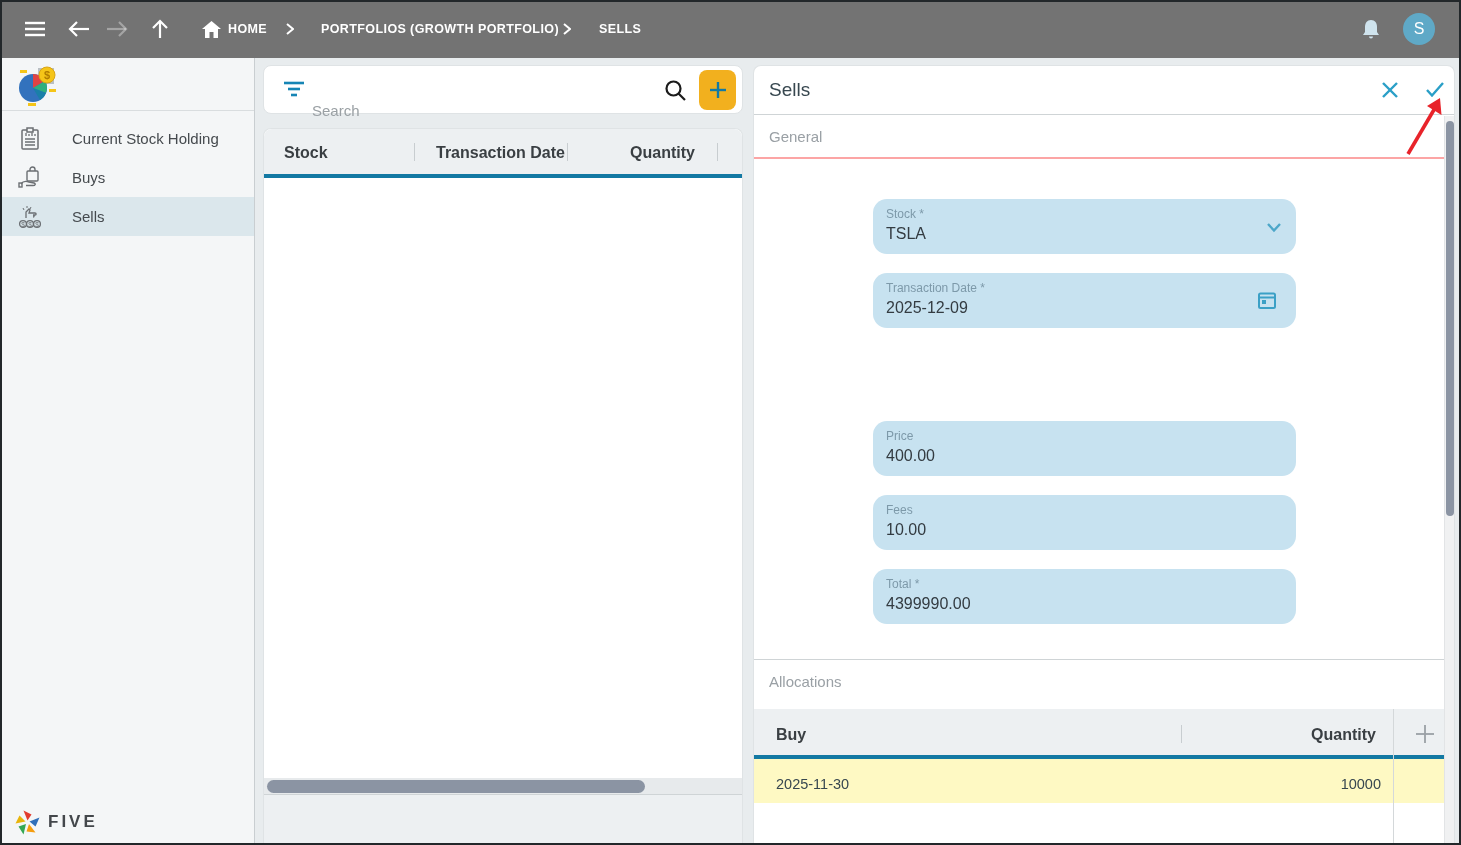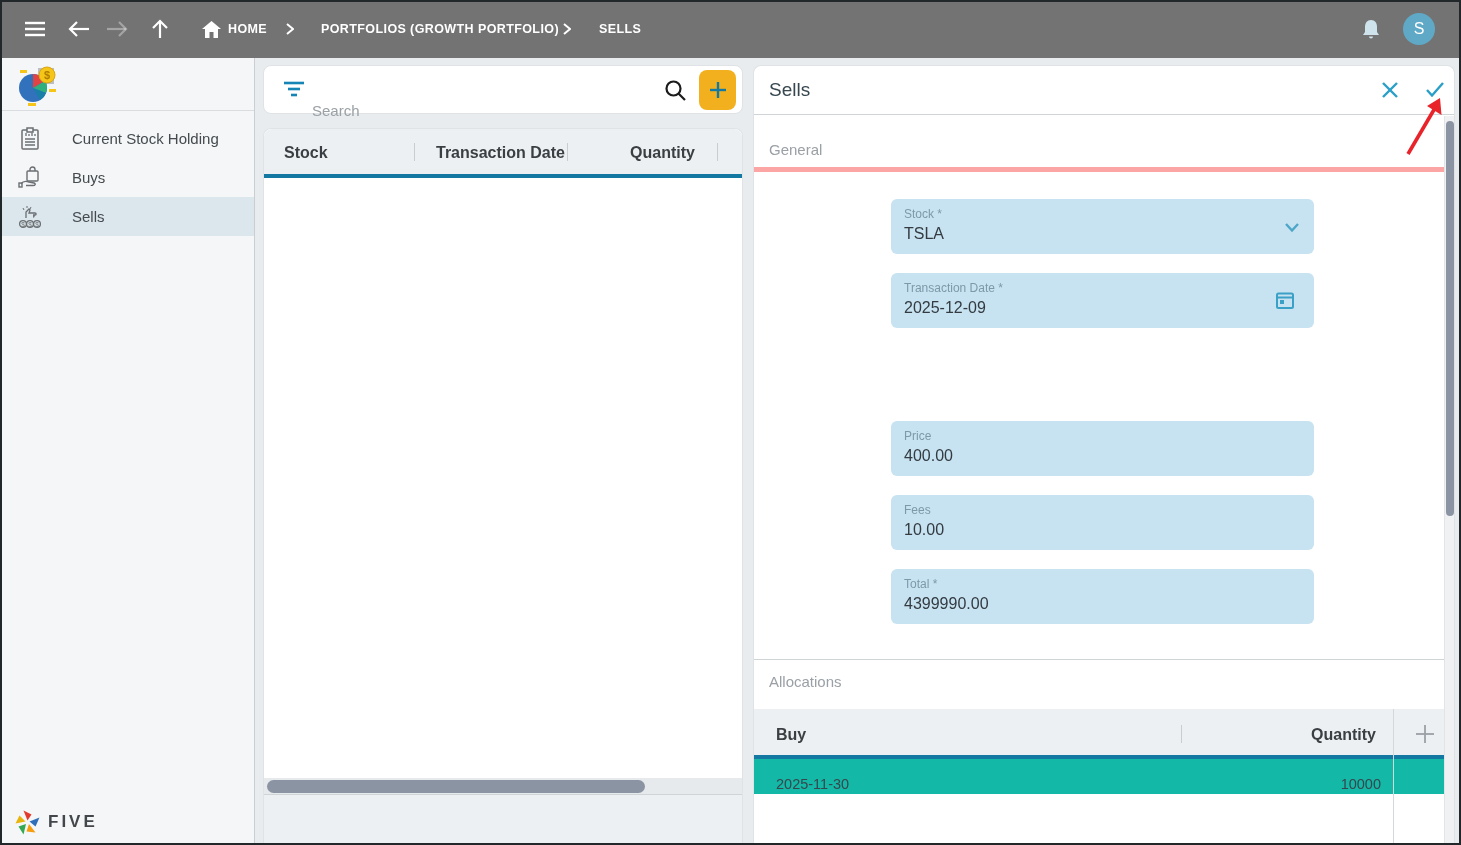--- a/index.html
+++ b/index.html
@@ -55,32 +55,32 @@
   .tfoot { position:absolute; left:0; right:0; bottom:0; height:50px; background:#edf0f2; }
 
   
   .detail-card { position:absolute; left:753px; top:65px; width:702px; height:780px; background:#fff;
                  border:1px solid #dfe3e5; border-bottom:none; border-radius:8px 8px 0 0; overflow:hidden; }
   .dheader { position:absolute; left:0; right:0; top:0; height:49px; border-bottom:1px solid #cfd4d6; }
   .dtitle { position:absolute; left:15px; top:13px; font-size:19px; font-weight:500; color:#37474f; }
   .dh-ic { position:absolute; top:15px; cursor:pointer; }
   .section-bar { position:absolute; left:0; right:0; height:44px; }
   .section-label { position:absolute; left:15px; top:13px; font-size:15px; color:#9aa0a5; }
-  .sb-general { top:62px; border-bottom:5px solid #fca5a5; }
+  .sb-general { top:49px; border-bottom:2px solid #fca5a5; }
   .sb-alloc { top:593px; border-top:1px solid #cfd4d6; }
 
-  .field { position:absolute; left:137px; width:423px; height:55px; background:#c7e2f0; border-radius:6px; cursor:text; }
+  .field { position:absolute; left:119px; width:423px; height:55px; background:#c7e2f0; border-radius:14px; cursor:text; }
   .field .flabel { position:absolute; left:13px; top:8px; font-size:12px; color:#7d99a9; }
   .field .fvalue { position:absolute; left:13px; top:26px; font-size:16px; color:#333b41; }
   .field .f-ic { position:absolute; cursor:pointer; }
 
   .alloc-table { position:absolute; left:0; top:643px; width:691px; }
   .alloc-head { position:relative; height:50px; background:#edf0f2; border-bottom:4px solid #1379a3; }
   .alloc-head .th { height:50px;text-align:right; }
-  .alloc-row { position:relative; height:35px; background:#14b8a6; font-size:14.5px; color:#37474f; cursor:pointer; }
+  .alloc-row { position:relative; height:44px; background:#fef9c3; font-size:14.5px; color:#37474f; cursor:pointer; }
   .alloc-row .cell-buy { position:absolute; left:22px; top:17px; }
   .alloc-row .cell-qty { position:absolute; right:64px; top:17px; }
   .alloc-vdiv { position:absolute; left:639px; top:643px; bottom:0; width:1px; background:#d4d8da; }
 
   .vscroll { position:absolute; right:0; top:50px; bottom:0; width:10px; background:#f0f1f2; border-left:1px solid #e2e4e6; }
   .vscroll .thumb { position:absolute; left:1px; top:5px; width:8px; height:395px; border-radius:4px; background:#8b94a3; cursor:grab; }
 
   .red-arrow { position:absolute; left:640px; top:22px; z-index:60; pointer-events:none; }
 </style>
 </head>

